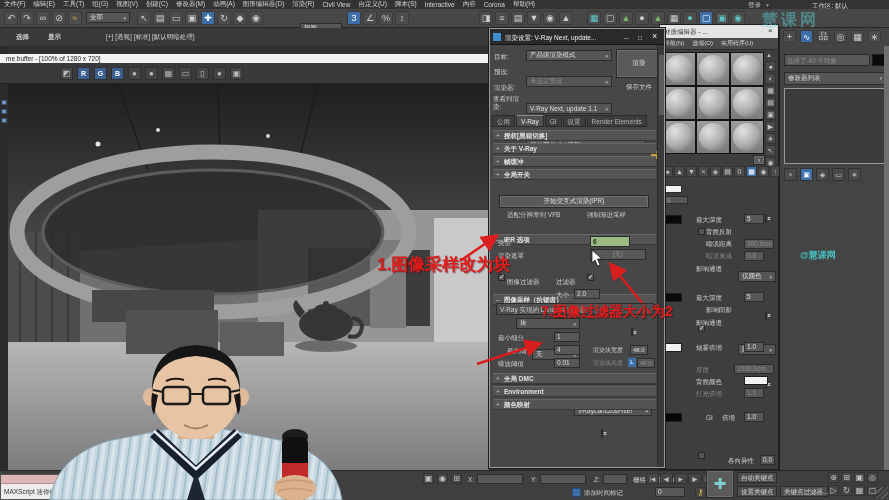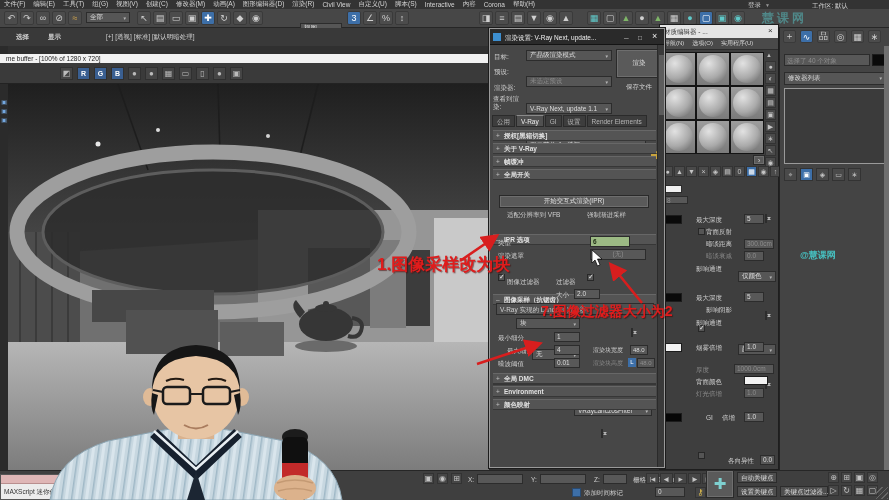--- a/index.html
+++ b/index.html
@@ -45,21 +45,21 @@
 .sph{width:28px;height:28px;border-radius:50%;background:radial-gradient(circle at 35% 30%,#e2e2e2,#aaa 55%,#6e6e6e 92%)}
 .mei{width:11px;height:11px;background:#4a4a4a;border:1px solid #333;color:#c5c5c5;font-size:7px;display:flex;align-items:center;justify-content:center;flex:none}
 .mei.active{background:#3d6fa8;color:#fff}
 
 .tab{height:12px;line-height:12px;background:#3d3d3d;border:1px solid #2b2b2b;color:#b5b5b5;text-align:center;font-size:6.5px;overflow:hidden;white-space:nowrap;flex:none}
 .tab.active{background:#505050;color:#eee;border-top:1px solid #8a8a8a}
 
 .sbtn{background:#4e4e4e;border:1px solid #2c2c2c;color:#ddd;font-size:6.5px;height:11px;line-height:9px;padding:0 3px;white-space:nowrap}
 .sico{width:11px;height:11px;display:inline-flex;align-items:center;justify-content:center;color:#c5c5c5;font-size:8px;background:#464646;border:1px solid #333;flex:none}
 .rtext{color:#e01c1c;font-weight:bold;text-shadow:1px 1px 1px rgba(70,0,0,.55);white-space:nowrap;font-family:"Liberation Sans","DejaVu Sans",sans-serif}
-.wm-corner{color:rgba(90,215,218,.45);font-size:12px;font-weight:bold;letter-spacing:3px}
+.wm-corner{color:rgba(90,215,218,.45);font-size:16px;font-weight:bold;letter-spacing:3px}
 .wm-side{color:rgba(70,214,214,.85);font-size:9px;font-weight:bold}
 .grip{background:repeating-linear-gradient(135deg,#666 0 1px,transparent 1px 4px)}
 </style>
 </head>
 <body>
 
 <div class="screen">
 
   <div class="abs menubar">
 

